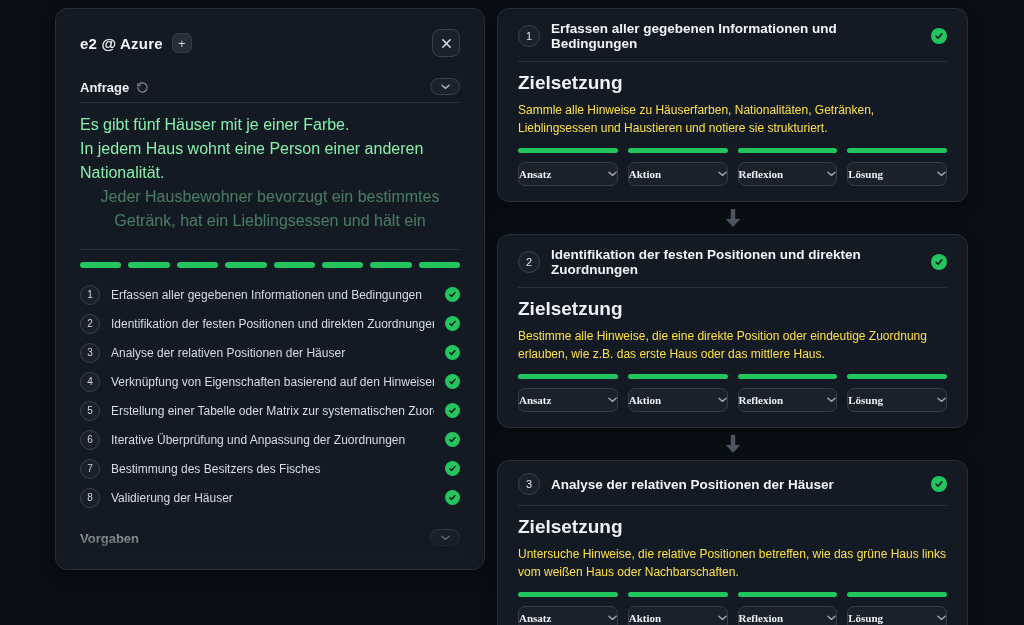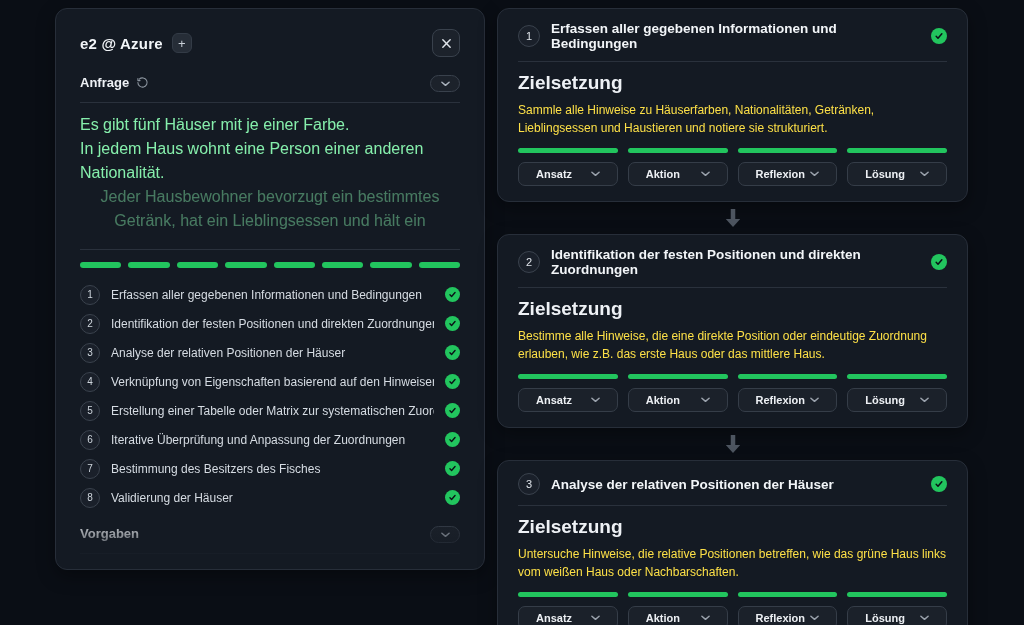--- a/index.html
+++ b/index.html
@@ -34,21 +34,21 @@
     background:#262d37; border:1px solid #333b46; color:#c9d0d8;
     font-size:13px; line-height:1; display:flex; align-items:center; justify-content:center;
     cursor:pointer; font-family:inherit;
   }
   .close-btn {
     width:28px; height:28px; border-radius:8px;
     background:#1c222b; border:1px solid #39414c;
     display:flex; align-items:center; justify-content:center; cursor:pointer;
   }
 
-  .section-head { display:flex; align-items:flex-start; justify-content:space-between; height:20px; }
+  .section-head { display:flex; align-items:flex-end; justify-content:space-between; height:20px; }
   .sh-left { display:flex; align-items:center; gap:7px; }
   .sh-title { font-size:13px; font-weight:700; color:#eef1f5; }
   .pill-btn {
     width:30px; height:17px; border-radius:9px;
     background:#1c222b; border:1px solid #39414c; color:#a9b1bb;
     display:flex; align-items:center; justify-content:center; cursor:pointer;
   }
   .divider { height:1px; background:#2a313c; margin:7px 0 10px; }
 
   .anfrage-text { margin-bottom:16px; }
@@ -99,23 +99,23 @@
   .goal-heading { font-size:19px; font-weight:700; color:#eef1f5; margin-bottom:7px; }
   .goal-text { font-size:12px; line-height:1.5; color:#fde047; margin-bottom:11px; }
 
   .bars { display:flex; gap:10px; margin-bottom:9px; }
   .bar { flex:1; height:5px; border-radius:3px; background:#22c55e; }
 
   .drops { display:flex; gap:10px; }
   .drop-btn {
     flex:1; height:24px; border-radius:7px;
     background:#1b212a; border:1px solid #353d48; color:#edf0f4;
-    font-size:11px; font-weight:700; font-family:Liberation Sans, sans-serif;
+    font-size:11px; font-weight:700; font-family:Liberation Serif, serif;
     display:flex; align-items:center; justify-content:space-between;
-    padding:0 17px; cursor:pointer;
+    padding:0 0; cursor:pointer;
   }
   .drop-btn svg { color:#9aa2ac; }
 
   .arrow-sep { height:32px; display:flex; align-items:center; justify-content:center; }
 </style>
 </head>
 <body>
 
 <div class="page">
 

